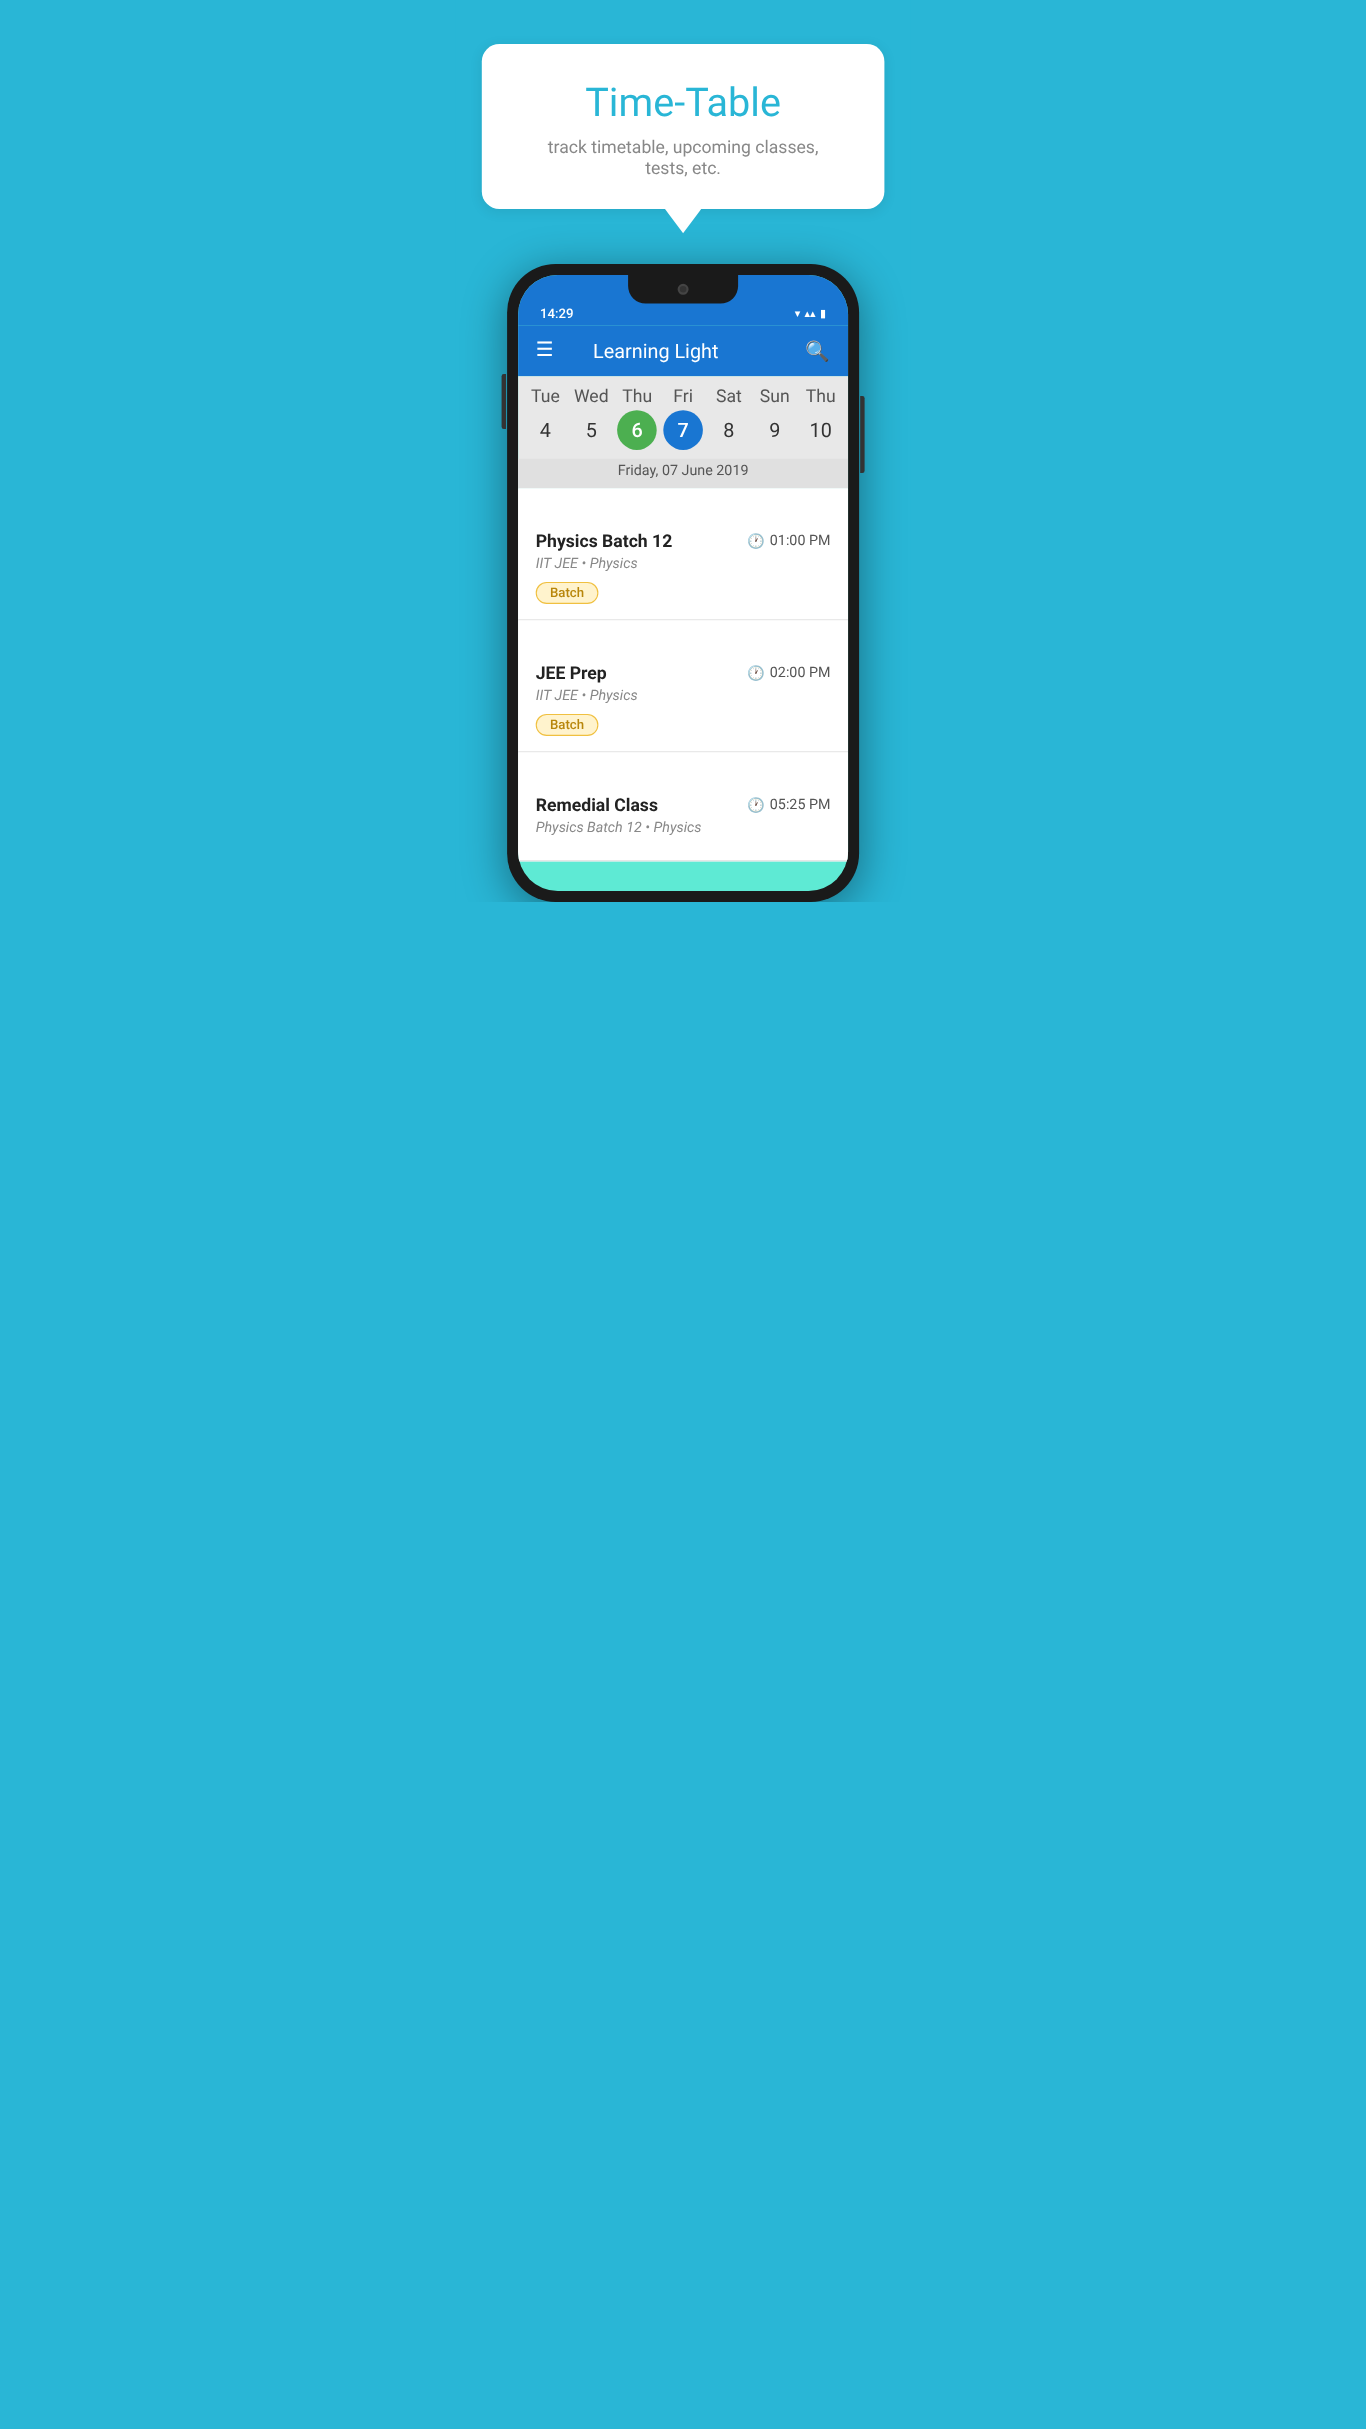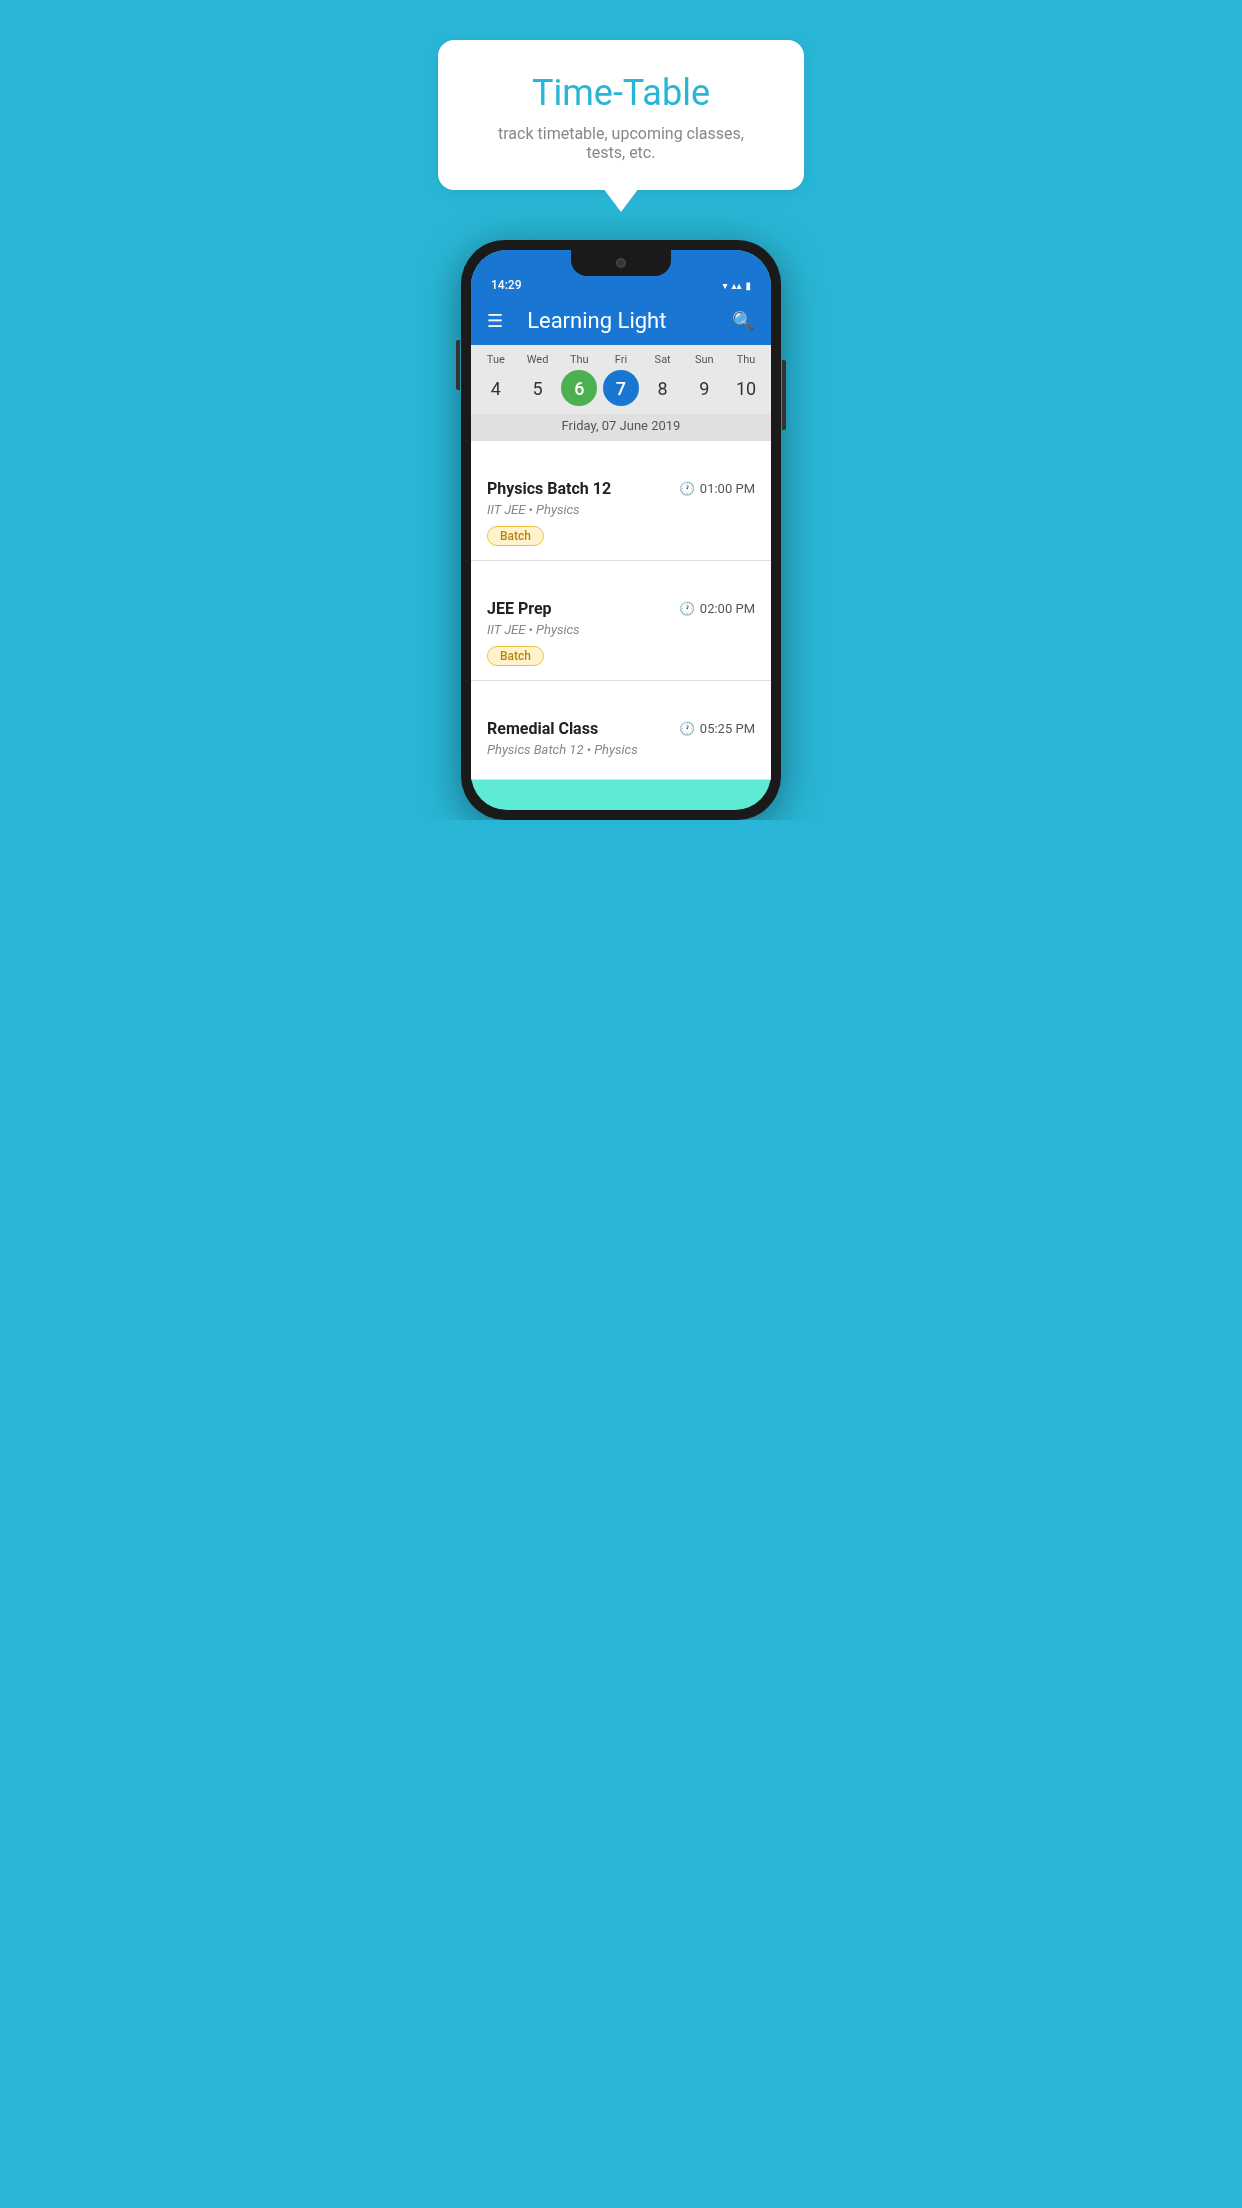--- a/index.html
+++ b/index.html
@@ -149,24 +149,24 @@
 
     .hamburger-icon {
       color: white;
       font-size: 18px;
       cursor: pointer;
       line-height: 1;
     }
 
     .app-bar-title {
       color: white;
-      font-size: 22px;
+      font-size: 18px;
       font-weight: 400;
       flex: 1;
-      margin-left: 24px;
+      margin-left: 36px;
     }
 
     .search-icon {
       color: white;
       font-size: 18px;
       cursor: pointer;
     }
 
     
     .calendar-strip {
@@ -174,21 +174,21 @@
       padding: 8px 0 0;
     }
 
     .day-headers {
       display: flex;
       justify-content: space-around;
       padding: 0 4px;
     }
 
     .day-header {
-      font-size: 11px;
+      font-size: 16px;
       color: #555;
       text-align: center;
       width: 40px;
     }
 
     .day-numbers {
       display: flex;
       justify-content: space-around;
       padding: 4px 4px 8px;
     }

